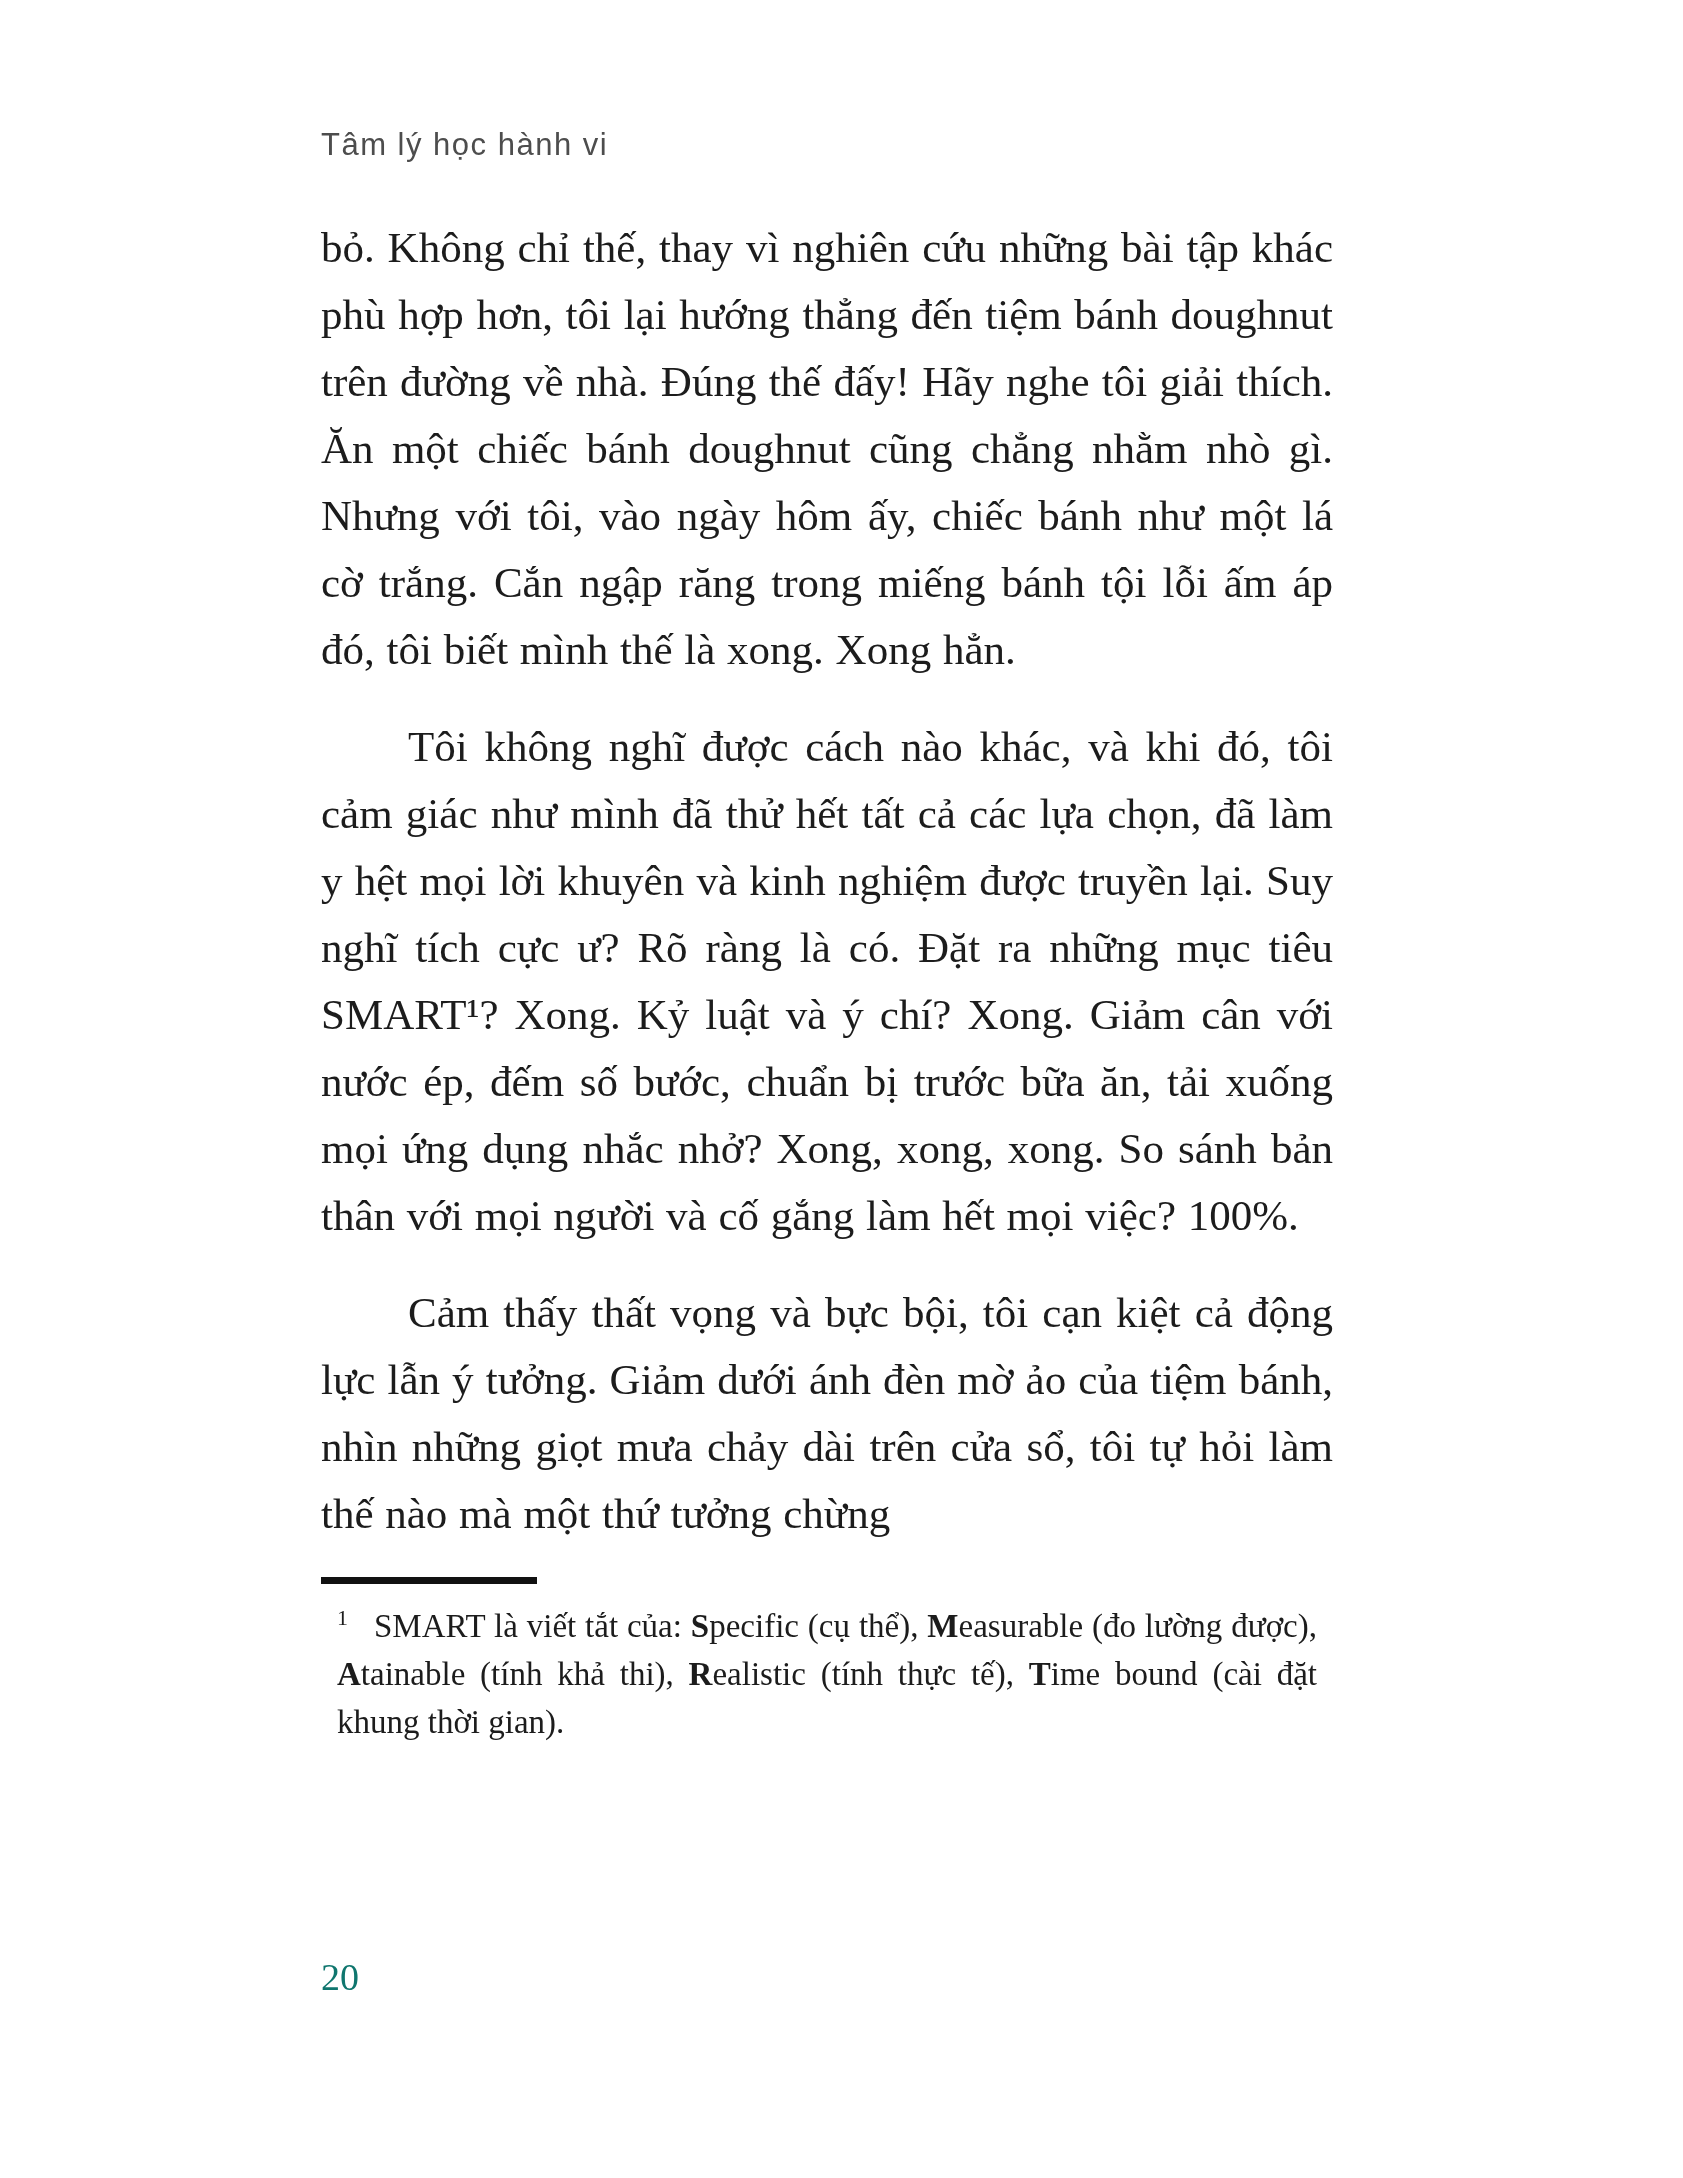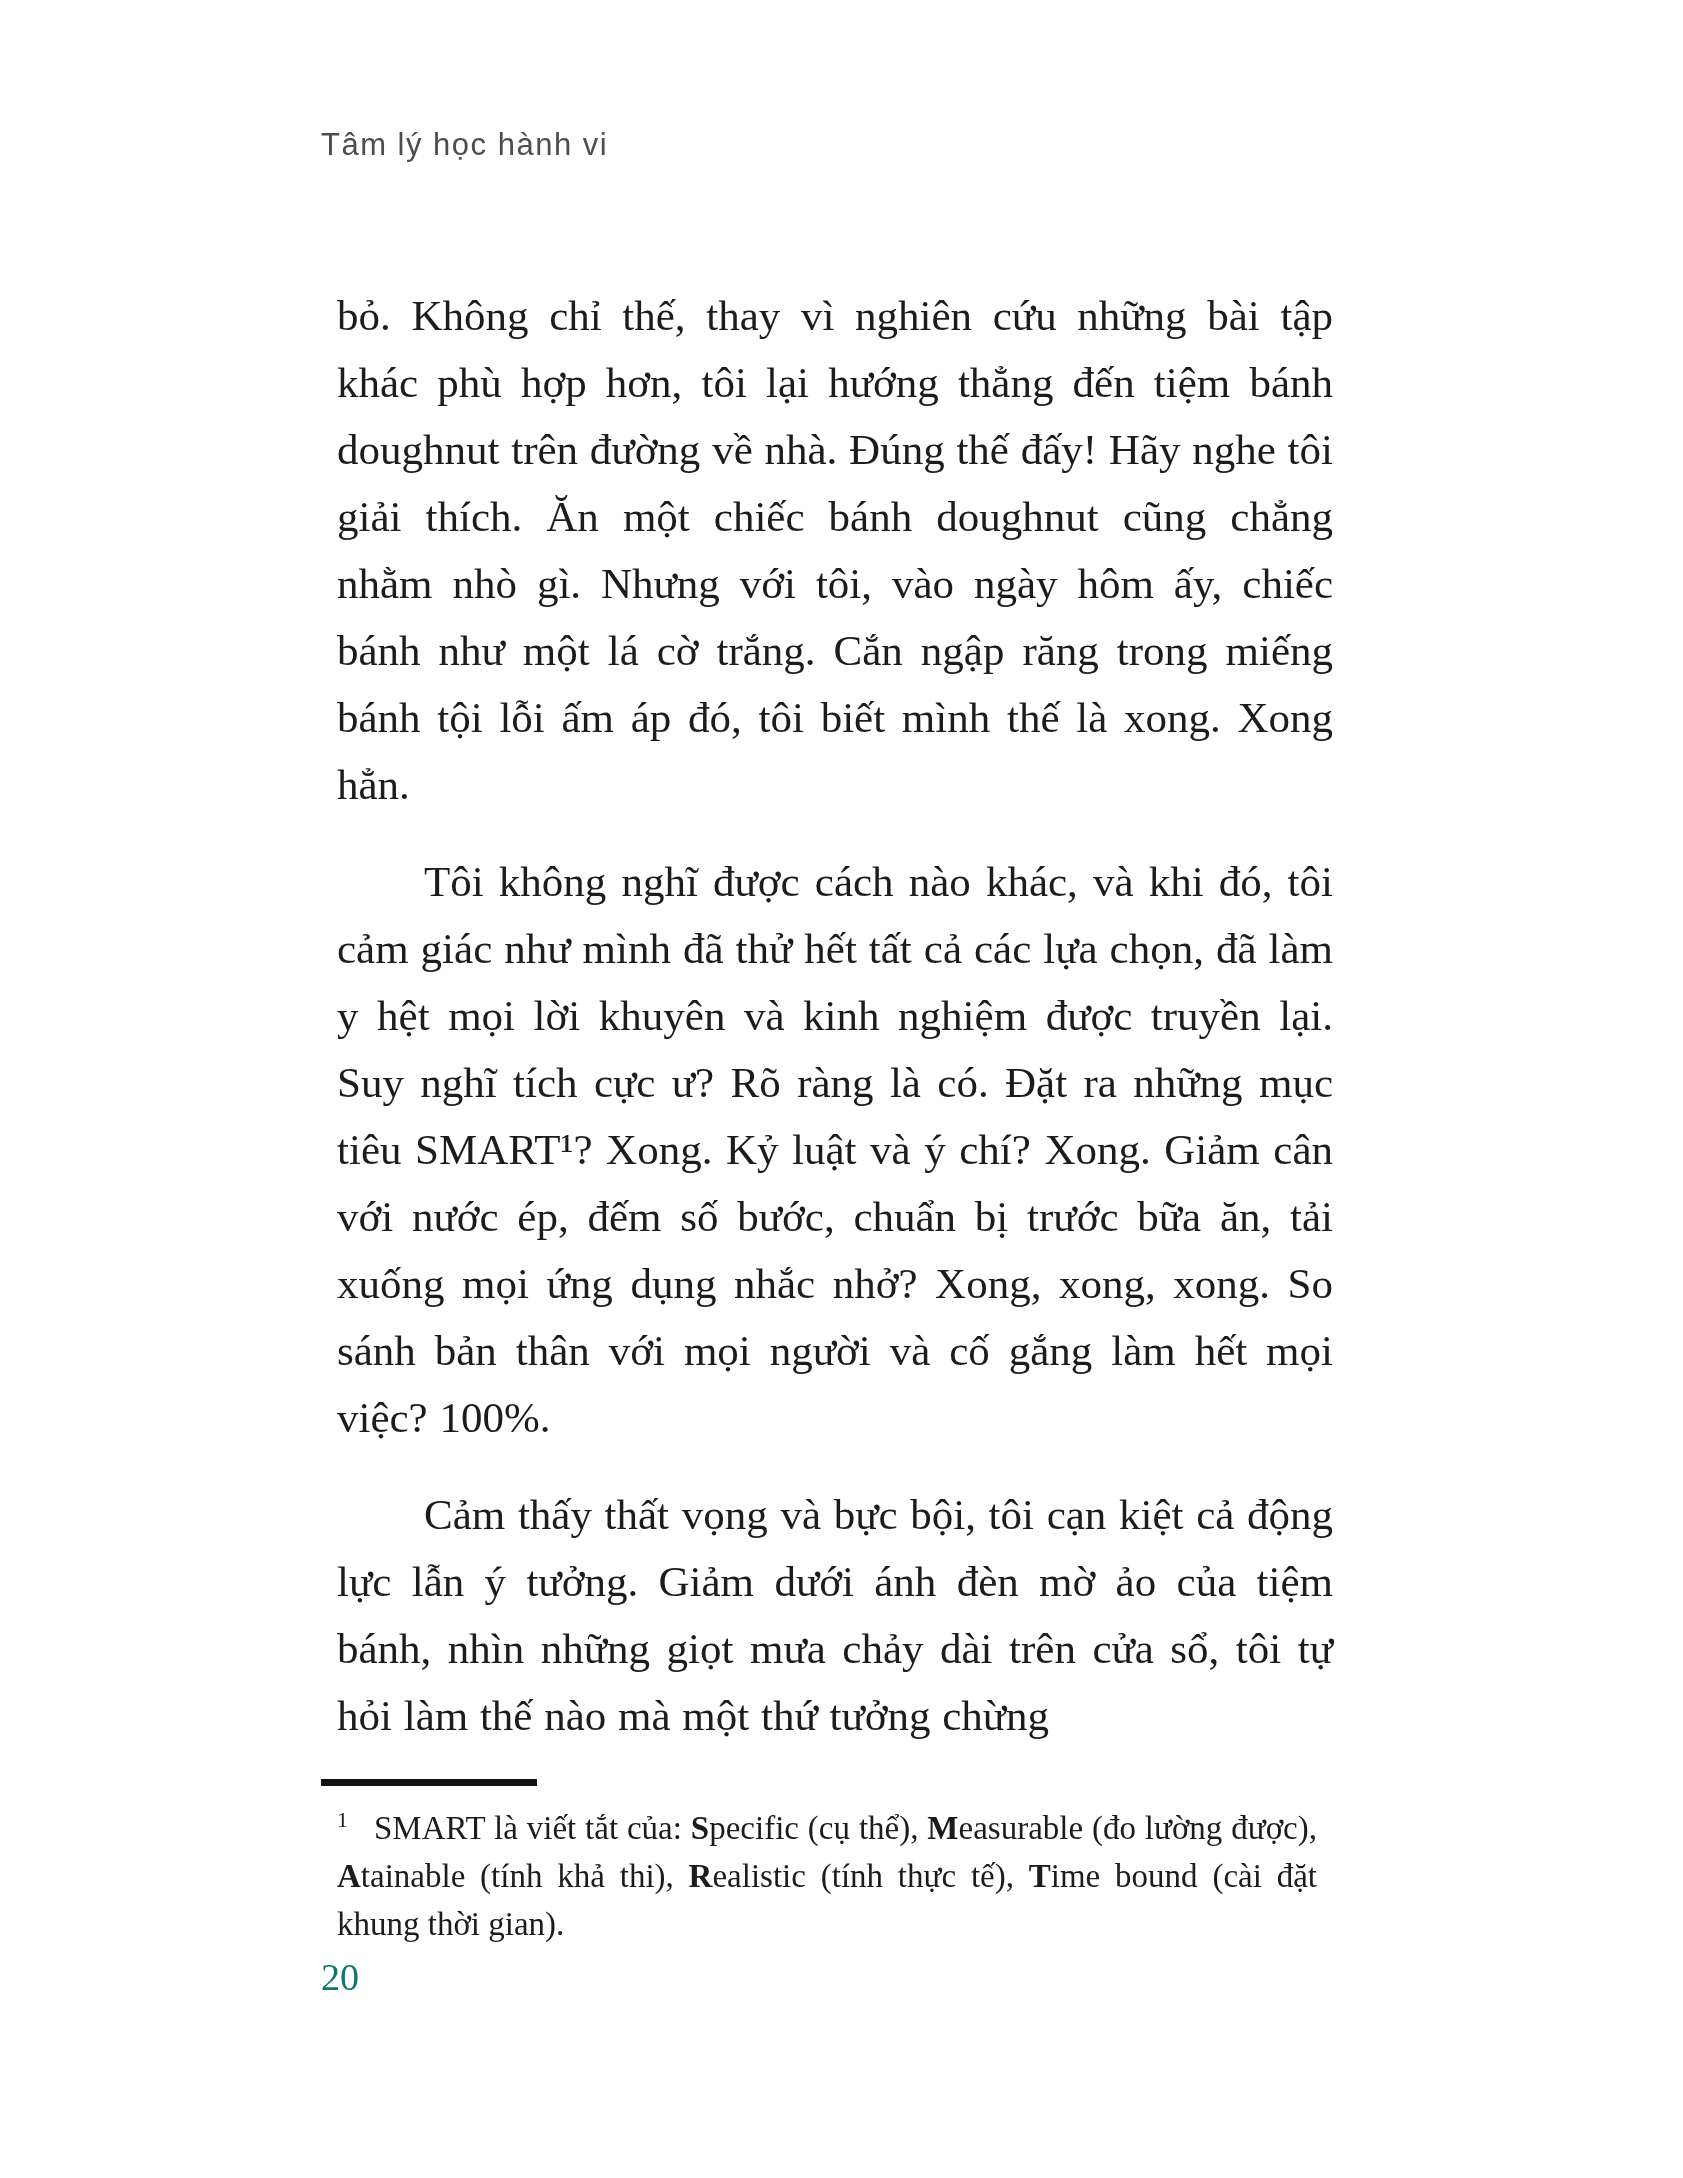--- a/index.html
+++ b/index.html
@@ -21,27 +21,27 @@
     left: 321px;
     top: 127px;
     width: 1012px;
   }
   .running-header {
     font-family: "Liberation Sans", "DejaVu Sans", sans-serif;
     font-size: 31px;
     font-weight: 400;
     color: #4d4d4d;
     letter-spacing: 1.5px;
-    margin: 0 0 119px 0;
+    margin: 0 0 51px 0;
   }
   .body-text p {
     font-size: 43px;
     line-height: 67px;
     text-align: justify;
-    margin: 0 0 30px 16px;
+    margin: 0 0 30px 0;
     word-spacing: 1px;
   }
   .body-text p.indent {
     text-indent: 87px;
   }
   .footnote-sep {
     width: 216px;
     height: 7px;
     background: #111111;
     margin: 14px 0 18px 0;

